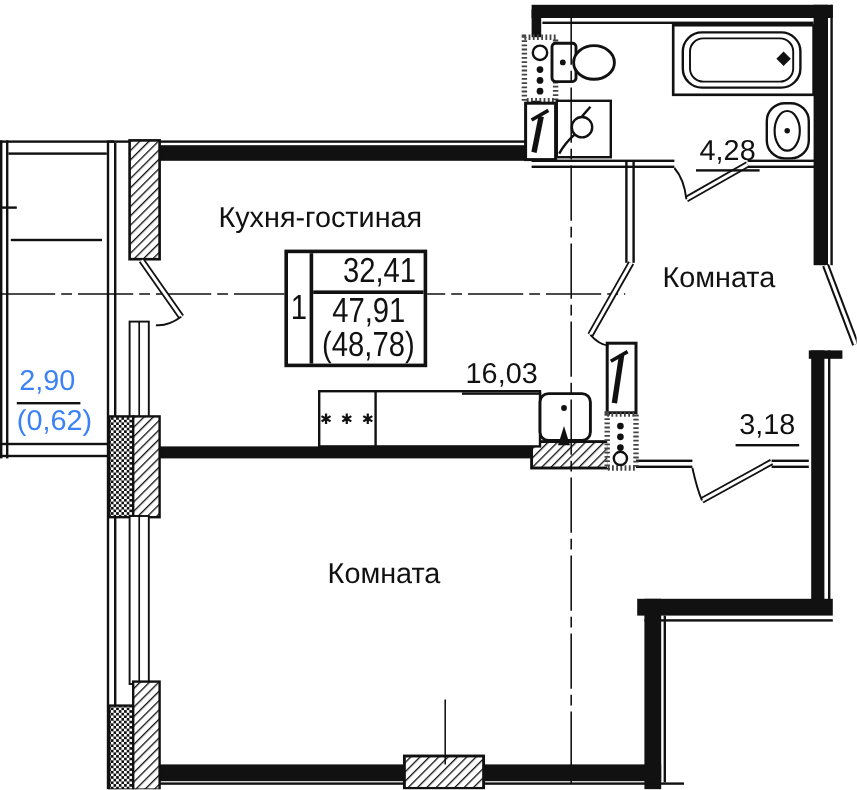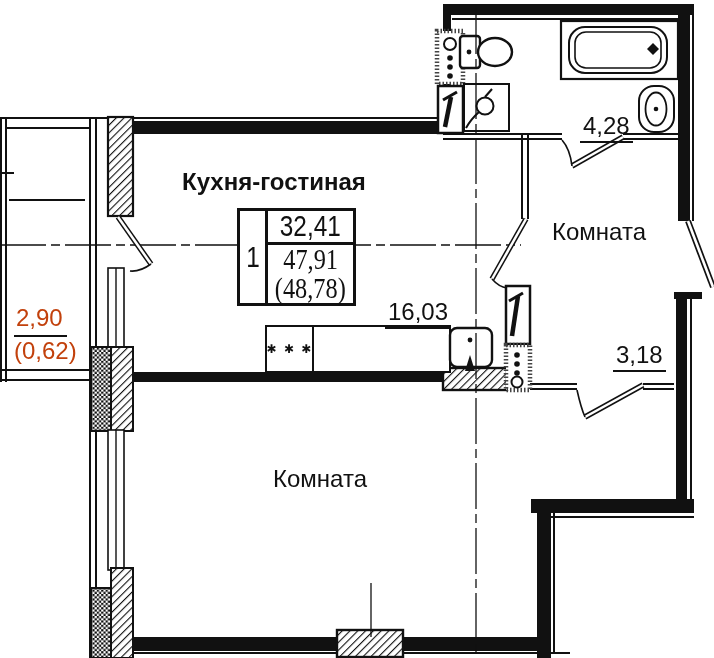--- a/index.html
+++ b/index.html
@@ -8,27 +8,27 @@
   .plan svg{position:absolute;left:0;top:0;}
   .lbl{position:absolute;white-space:nowrap;font-size:24px;line-height:1.05;color:#111;}
   .dim{position:absolute;white-space:nowrap;font-size:24px;line-height:1;color:#111;
        border-bottom:2.5px solid #111;padding:0 3px 3px 3px;}
   .areaTable{position:absolute;left:237px;top:208px;width:119px;height:98px;
        border:3px solid #111;background:#fff;display:flex;box-sizing:border-box;}
   .areaTable .cellRooms{width:36px;border-right:3px solid #111;display:flex;
        align-items:center;justify-content:center;font-size:30px;}
   .areaTable .colAreas{flex:1;display:flex;flex-direction:column;}
   .areaTable .rowLiving{height:35px;border-bottom:3px solid #111;display:flex;
+       align-items:center;justify-content:flex-end;}
+  .areaTable .rowTotal{flex:1;display:flex;flex-direction:column;
        align-items:center;justify-content:center;}
-  .areaTable .rowTotal{flex:1;display:flex;flex-direction:column;
-       align-items:center;justify-content:center;font-family:Liberation Serif, serif;}
   .tnum{display:inline-block;font-size:29px;line-height:29px;transform:scaleX(0.84);transform-origin:50% 50%;}
   .stars{position:absolute;left:266px;top:326px;width:48px;height:46px;display:flex;
        align-items:center;justify-content:center;font-size:12px;letter-spacing:2px;color:#111;}
-  .balc{position:absolute;left:14px;top:304px;font-size:24px;line-height:1.2;color:#c2410c;}
+  .balc{position:absolute;left:14px;top:304px;font-size:24px;line-height:1.2;color:#3b82f6;}
   .balc .u{display:inline-block;border-bottom:2.5px solid #111;padding:0 4px 2px 2px;}
 </style>
 </head>
 <body>
 
 <div class="plan">
 
 <svg width="714" height="658" viewBox="0 0 714 658">
   <defs>
     <pattern id="h" width="5.5" height="5.5" patternUnits="userSpaceOnUse" patternTransform="rotate(45)">
@@ -183,21 +183,21 @@
       <line x1="643" y1="385" x2="585" y2="417" stroke="#fff" stroke-width="2.5"></line>
       <path d="M577,390 Q581,408 585,417" fill="none" stroke="#111" stroke-width="1.6"></path>
     </g>
     <g>
       <line x1="688" y1="221" x2="713" y2="287" stroke="#111" stroke-width="6"></line>
       <line x1="688" y1="221" x2="713" y2="287" stroke="#fff" stroke-width="2.6"></line>
     </g>
   </g>
 </svg>
 
-<div class="lbl" style="left:182px;top:169px;font-weight:bold;">Кухня-гостиная</div>
+<div class="lbl" style="left:182px;top:169px;">Кухня-гостиная</div>
 
 <div class="areaTable">
   <div class="cellRooms">
     <span class="tnum">1</span>
   </div>
   <div class="colAreas">
     <div class="rowLiving">
       <span class="tnum">32,41</span>
     </div>
     <div class="rowTotal">

